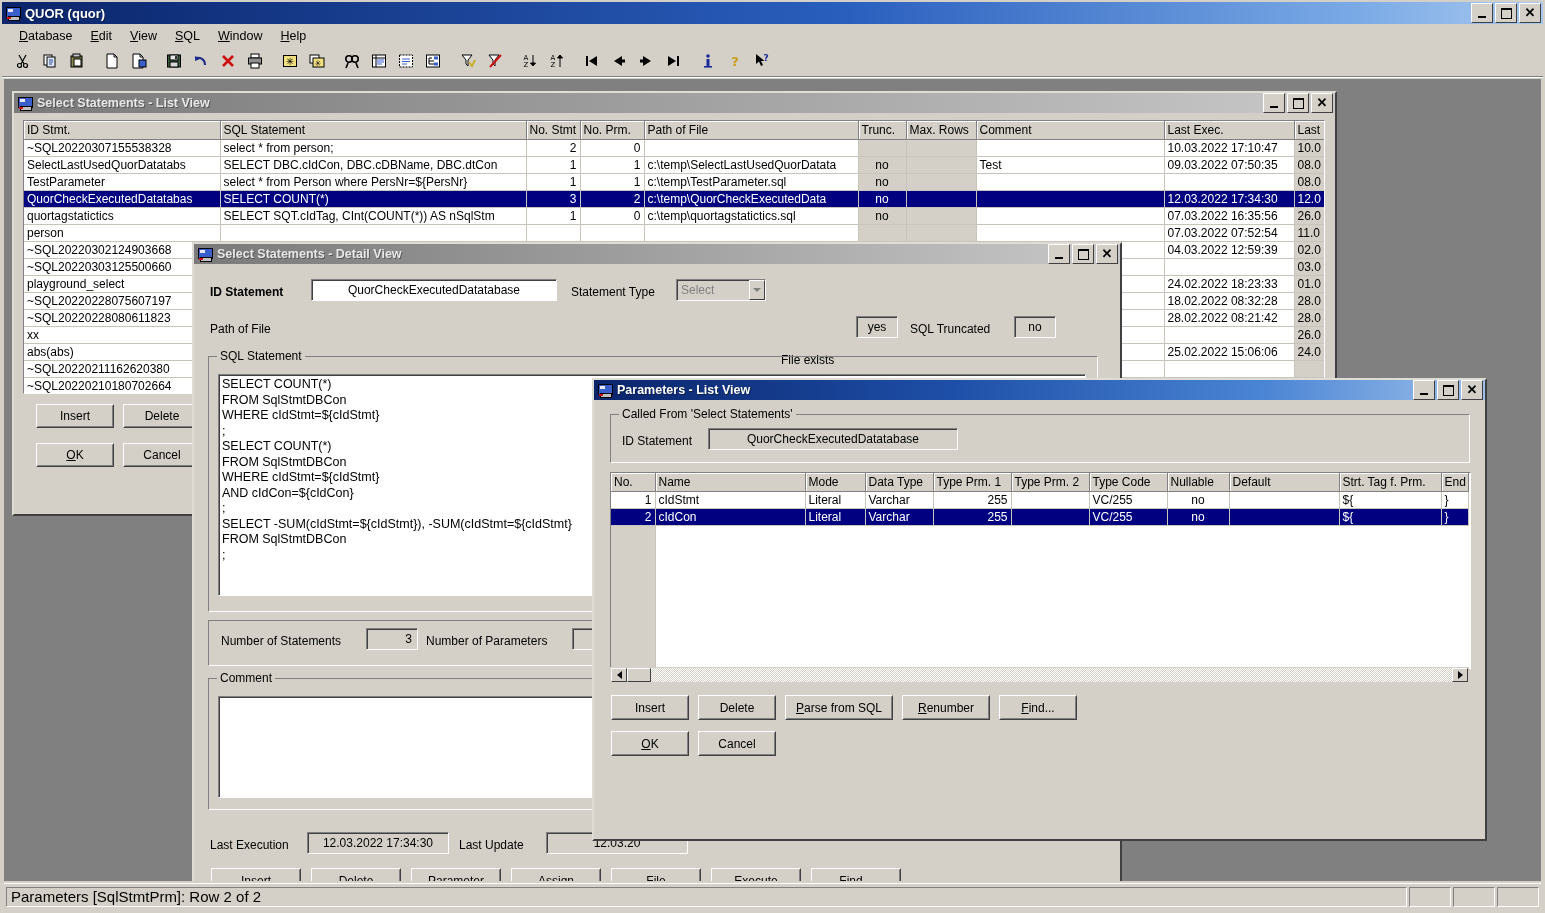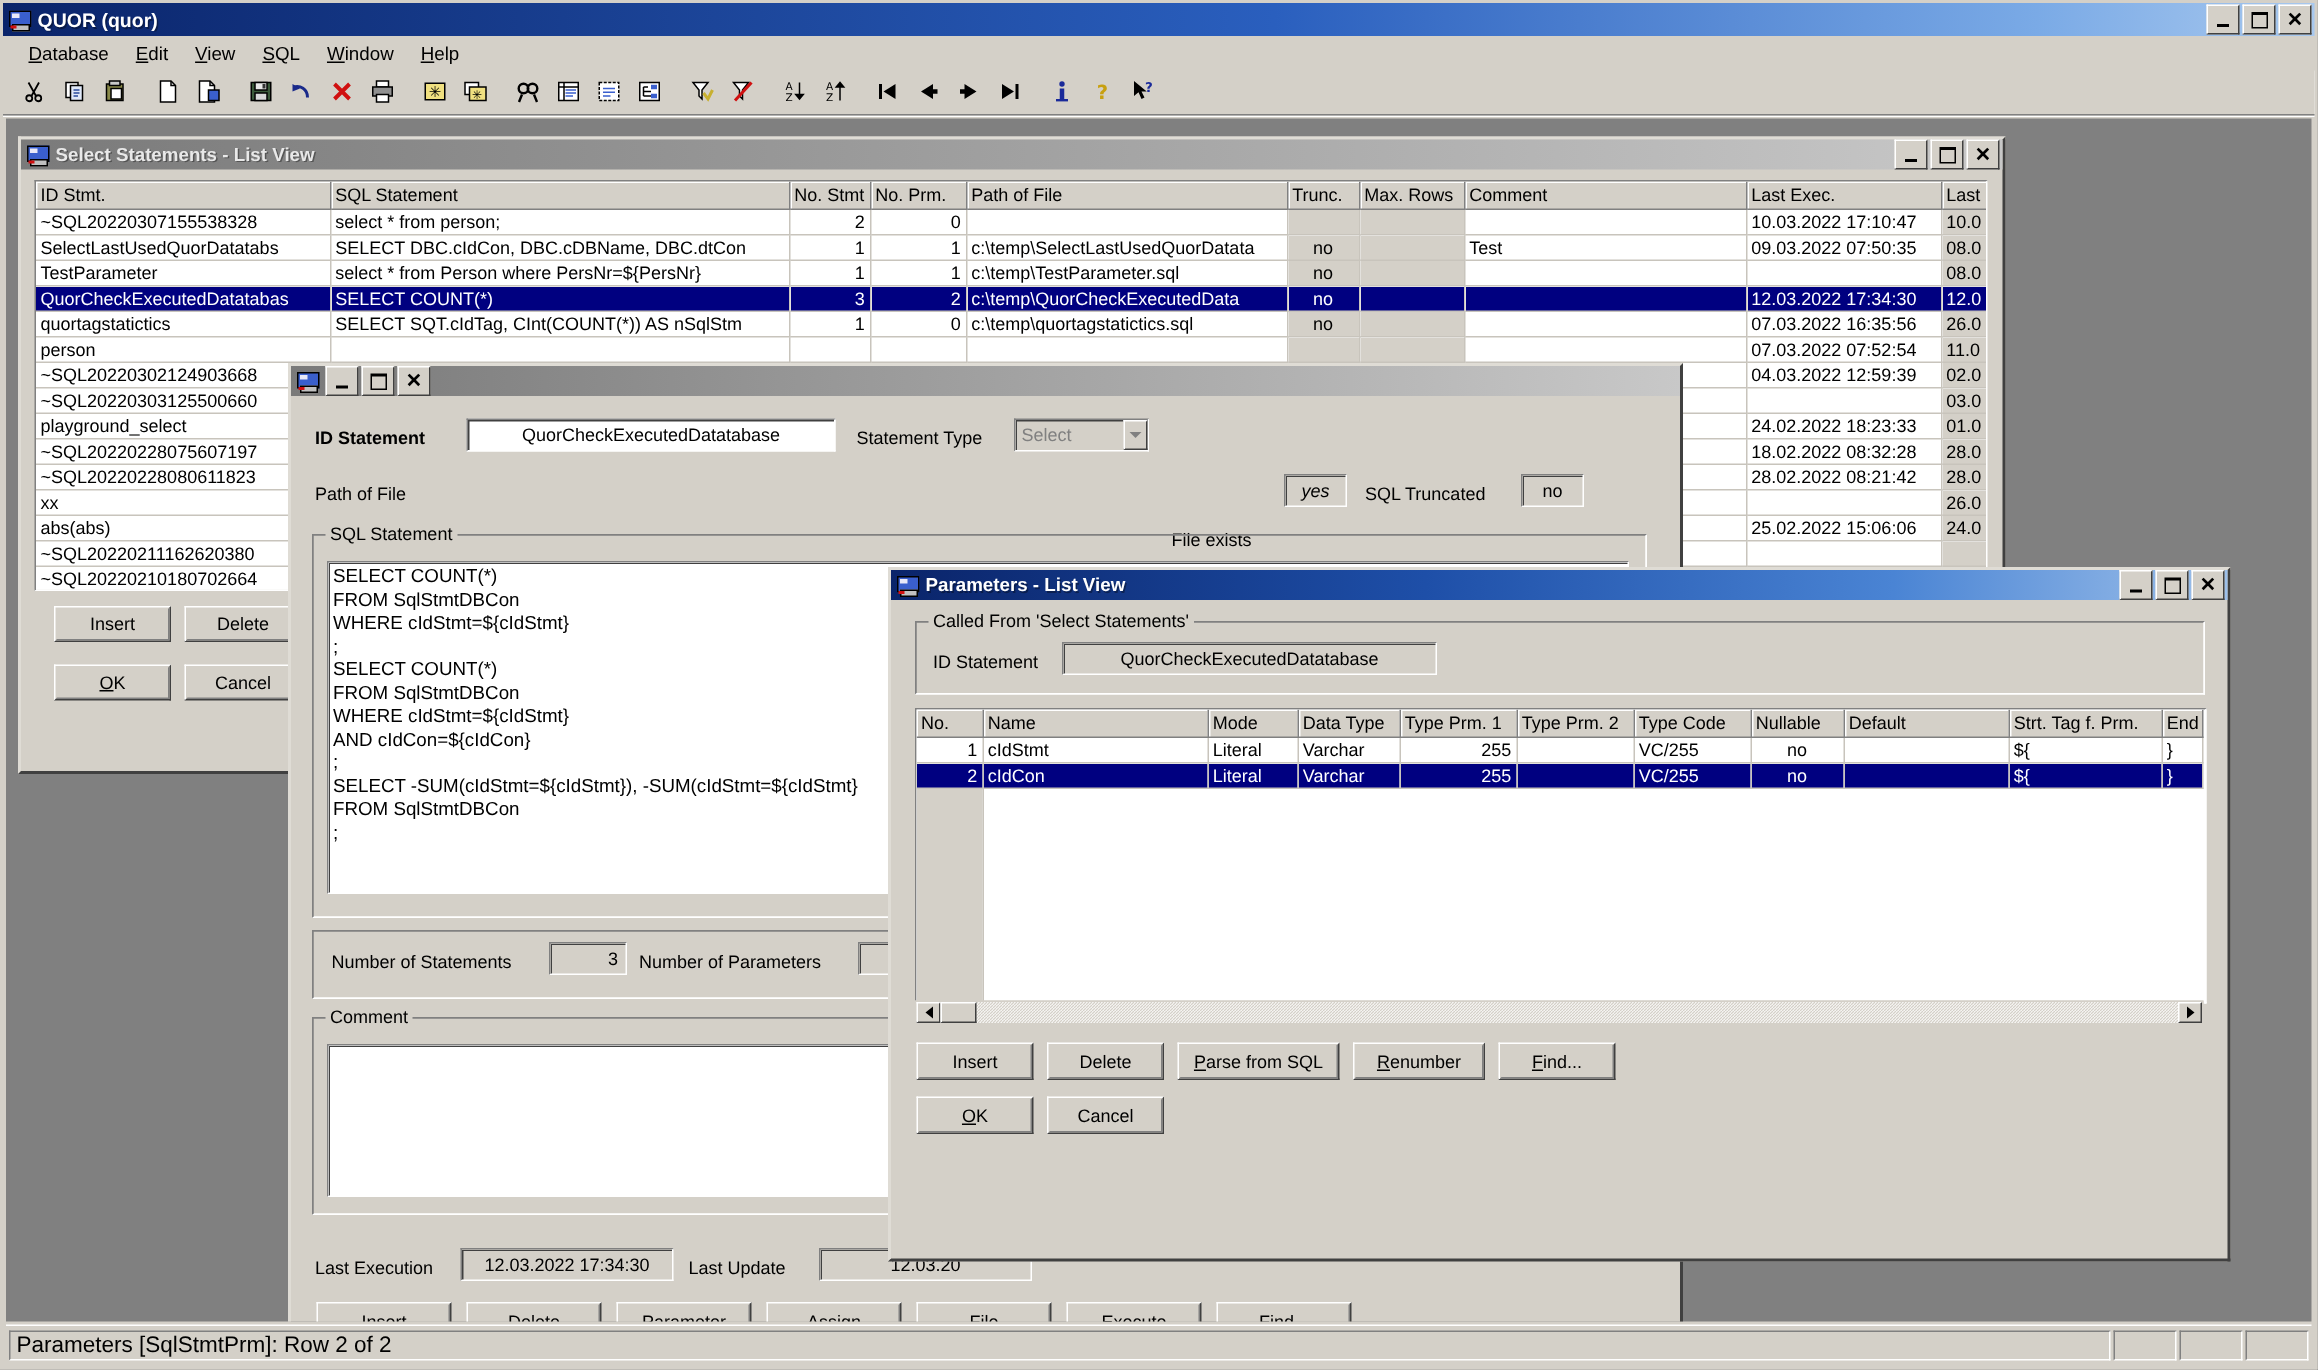--- a/index.html
+++ b/index.html
@@ -582,20 +582,21 @@
       </div>
     </div>
 
     <div class="child-win" id="win-select-detail" style="left:188px;top:163px;width:930px;height:700px;">
       <div class="child-title inactive">
         <span class="tb-icon">
             <span class="scr"></span>
             <span class="base"></span>
             <span class="red"></span>
           </span>
+        <span class="title-text">Select Statements - Detail View</span>
         <span class="sysbtns">
           <span class="sysbtn">
               <i class="min"></i>
             </span>
           <span class="sysbtn">
               <i class="max"></i>
             </span>
           <span class="sysbtn">
               <span class="cls">✕</span>
             </span>
@@ -612,21 +613,21 @@
         <div class="combo" style="left:482px;top:15px;width:90px;height:22px;">
           <span class="ctext">Select</span>
           <span class="carrow">
               <i></i>
             </span>
         </div>
 
         <div class="lbl" style="left:16px;top:58px;">Path of File</div>
 
         <div class="lbl" style="left:587px;top:58px;margin-top:31px;">File exists</div>
-        <div class="field ro ctr" style="left:662px;top:52px;width:42px;height:22px;font-style:italic;">
+        <div class="field ro ctr" style="left:662px;top:52px;width:42px;height:22px;">
           <span>yes</span>
           </div>
 
         <div class="lbl" style="left:716px;top:58px;">SQL Truncated</div>
         <div class="field ro ctr" style="left:820px;top:52px;width:42px;height:22px;">
           <span>no</span>
           </div>
 
         <div class="groupbox" style="left:14px;top:92px;width:888px;height:254px;">
           <div class="gb-inner"></div>

